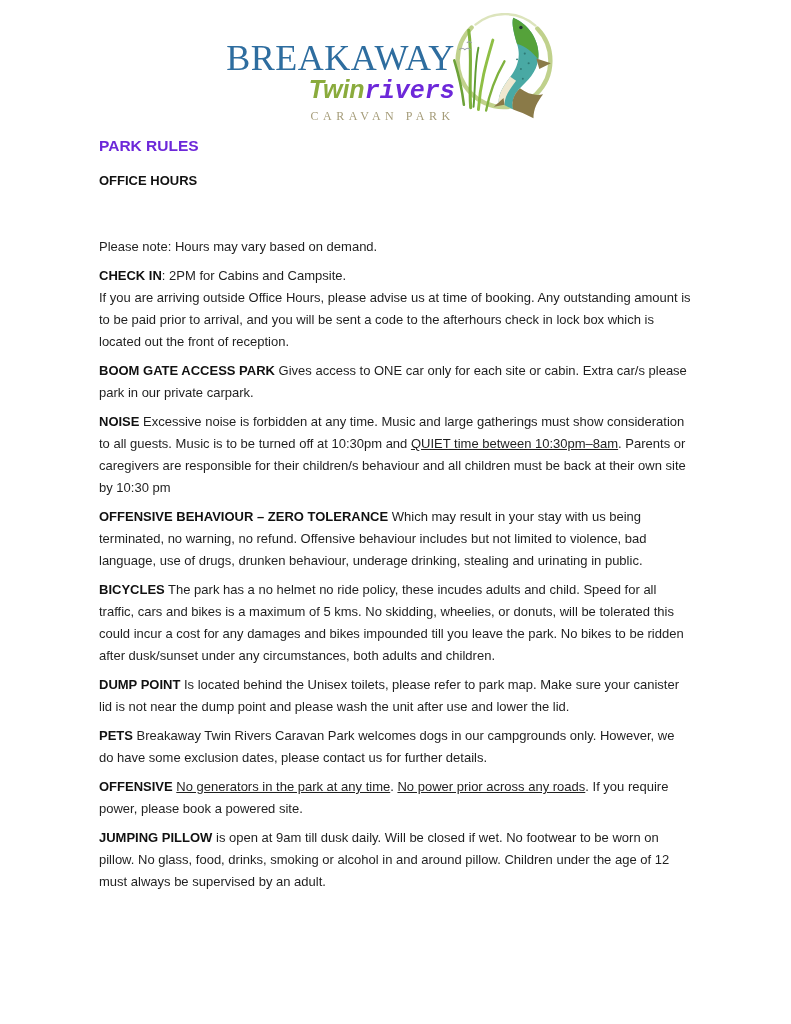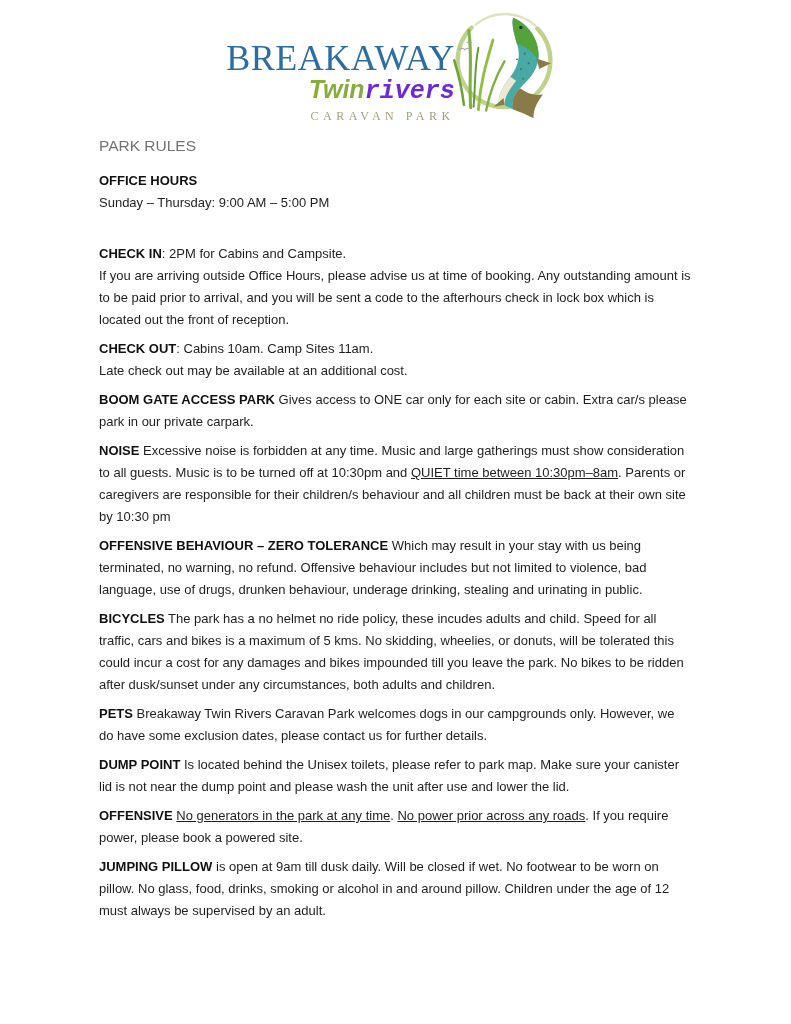--- a/index.html
+++ b/index.html
@@ -63,22 +63,22 @@
     flex: 0 0 auto;
   }
 
   
   .content {
     padding: 0 99px;
     color: #1f1f1f;
   }
   .doc-title {
     font-size: 15.5px;
-    font-weight: 400;
-    color: #737373;
+    font-weight: 700;
+    color: #6d28d9;
     margin: 9px 0 13px 0;
     line-height: 22px;
   }
   .rule {
     font-size: 13px;
     line-height: 22px;
     margin: 4px 0 7px 0;
     color: #1f1f1f;
   }
   .rule .b { font-weight: 700; color: #111111; }
@@ -131,27 +131,26 @@
       <circle cx="80" cy="58" r="1.0" fill="#2e7a76"></circle>
       <circle cx="76" cy="48" r="1.0" fill="#2e7a76"></circle>
       <circle cx="82" cy="68" r="1.0" fill="#2e7a76"></circle>
     </svg>
   </header>
 
   <main class="content">
     <h1 class="doc-title">PARK RULES</h1>
 
     <div id="rules">
-        <p class="rule"><span class="b">OFFICE HOURS</span><br><span>Sunday – Thursday: 9:00 AM – 5:00 PM</span><br><br></p>
+        <p class="rule"><span class="b">OFFICE HOURS</span><br><br><br><span>Please note: Hours may vary based on demand.</span></p>
         <p class="rule"><span class="b">CHECK IN</span><span>: 2PM for Cabins and Campsite.</span><br><span>If you are arriving outside Office Hours, please advise us at time of booking. Any outstanding amount is to be paid prior to arrival, and you will be sent a code to the afterhours check in lock box which is located out the front of reception.</span></p>
-        <p class="rule"><span class="b">CHECK OUT</span><span>: Cabins 10am. Camp Sites 11am.</span><br><span>Late check out may be available at an additional cost.</span></p>
         <p class="rule"><span class="b">BOOM GATE ACCESS PARK</span><span> Gives access to ONE car only for each site or cabin. Extra car/s please park in our private carpark.</span></p>
         <p class="rule"><span class="b">NOISE</span><span> Excessive noise is forbidden at any time. Music and large gatherings must show consideration to all guests. Music is to be turned off at 10:30pm and </span><span class="u">QUIET time between 10:30pm–8am</span><span>. Parents or caregivers are responsible for their children/s behaviour and all children must be back at their own site by 10:30 pm</span></p>
         <p class="rule"><span class="b">OFFENSIVE BEHAVIOUR – ZERO TOLERANCE</span><span> Which may result in your stay with us being terminated, no warning, no refund. Offensive behaviour includes but not limited to violence, bad language, use of drugs, drunken behaviour, underage drinking, stealing and urinating in public.</span></p>
         <p class="rule"><span class="b">BICYCLES</span><span> The park has a no helmet no ride policy, these incudes adults and child. Speed for all traffic, cars and bikes is a maximum of 5 kms. No skidding, wheelies, or donuts, will be tolerated this could incur a cost for any damages and bikes impounded till you leave the park. No bikes to be ridden after dusk/sunset under any circumstances, both adults and children.</span></p>
+        <p class="rule"><span class="b">DUMP POINT</span><span> Is located behind the Unisex toilets, please refer to park map. Make sure your canister lid is not near the dump point and please wash the unit after use and lower the lid.</span></p>
         <p class="rule"><span class="b">PETS</span><span> Breakaway Twin Rivers Caravan Park welcomes dogs in our campgrounds only. However, we do have some exclusion dates, please contact us for further details.</span></p>
-        <p class="rule"><span class="b">DUMP POINT</span><span> Is located behind the Unisex toilets, please refer to park map. Make sure your canister lid is not near the dump point and please wash the unit after use and lower the lid.</span></p>
         <p class="rule"><span class="b">OFFENSIVE</span><span> </span><span class="u">No generators in the park at any time</span><span>. </span><span class="u">No power prior across any roads</span><span>. If you require power, please book a powered site.</span></p>
         <p class="rule"><span class="b">JUMPING PILLOW</span><span> is open at 9am till dusk daily. Will be closed if wet. No footwear to be worn on pillow. No glass, food, drinks, smoking or alcohol in and around pillow. Children under the age of 12 must always be supervised by an adult.</span></p>
       </div>
   </main>
 
 </div>
 
 </body></html>

